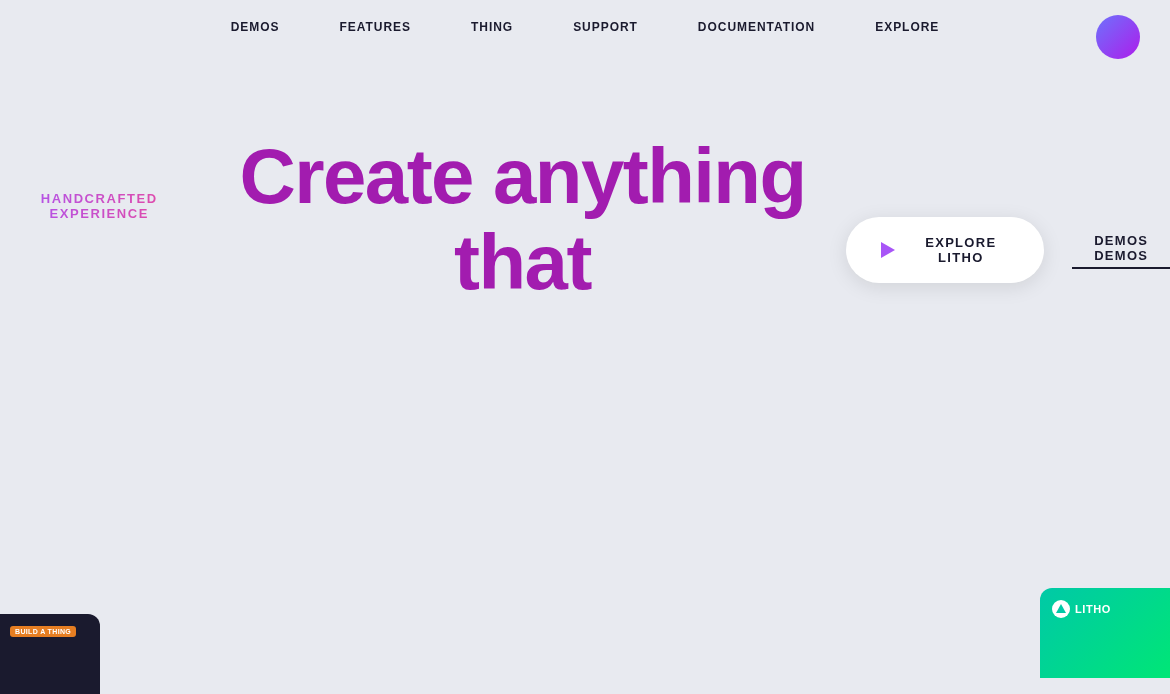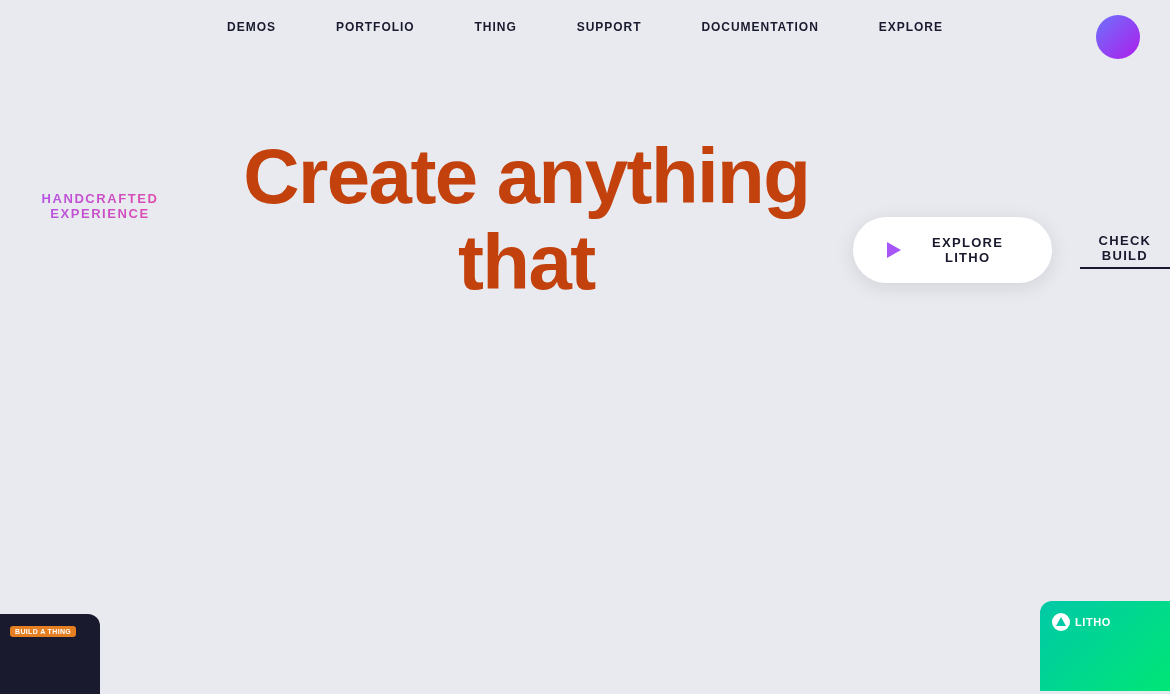--- a/index.html
+++ b/index.html
@@ -63,21 +63,21 @@
       background: linear-gradient(90deg, #a855f7, #ec4899);
       -webkit-background-clip: text;
       -webkit-text-fill-color: transparent;
       background-clip: text;
       margin-bottom: 28px;
     }
 
     .hero-headline {
       font-size: 78px;
       font-weight: 900;
-      color: #c2410c;
+      color: #a21caf;
       line-height: 1.1;
       max-width: 820px;
       letter-spacing: -0.02em;
     }
 
     
     .cta-row {
       display: flex;
       align-items: center;
       gap: 28px;
@@ -158,21 +158,21 @@
       font-weight: 700;
       color: #fff;
       background: #e67e22;
       padding: 2px 5px;
       border-radius: 3px;
       letter-spacing: 0.05em;
     }
 
     .bottom-card-right {
       position: absolute;
-      bottom: 3px;
+      bottom: 16px;
       right: 0;
       width: 130px;
       height: 90px;
       background: linear-gradient(135deg, #00c9a7, #00e676);
       border-top-left-radius: 12px;
       display: flex;
       align-items: flex-start;
       justify-content: flex-start;
       padding: 12px;
     }
@@ -198,42 +198,42 @@
       font-weight: 700;
       color: #fff;
       letter-spacing: 0.05em;
     }
   </style>
 </head>
 <body>
 
 <nav class="navbar">
   <a class="nav-item">DEMOS</a>
-  <a class="nav-item">PORTFOLIO</a>
+  <a class="nav-item">FEATURES</a>
   <a class="nav-item">THING</a>
   <a class="nav-item">SUPPORT</a>
   <a class="nav-item">DOCUMENTATION</a>
   <a class="nav-item">EXPLORE</a>
   <div class="nav-avatar"></div>
 </nav>
 
 <section class="hero">
   <p class="hero-eyebrow">HANDCRAFTED EXPERIENCE</p>
   <h1 class="hero-headline">
     <span>Create anything that</span><br>
   </h1>
 
   <div class="cta-row">
     <button class="btn-explore">
       <span class="play-icon">
         <span class="play-triangle"></span>
       </span>
       <span>EXPLORE LITHO</span>
     </button>
-    <a class="btn-check-demos">CHECK BUILD</a>
+    <a class="btn-check-demos">DEMOS DEMOS</a>
   </div>
 </section>
 
 <div class="bottom-card-left">
   <span class="bottom-card-left-label">BUILD A THING</span>
 </div>
 
 <div class="bottom-card-right">
   <div class="litho-logo-box">
     <div class="litho-logo-icon">

